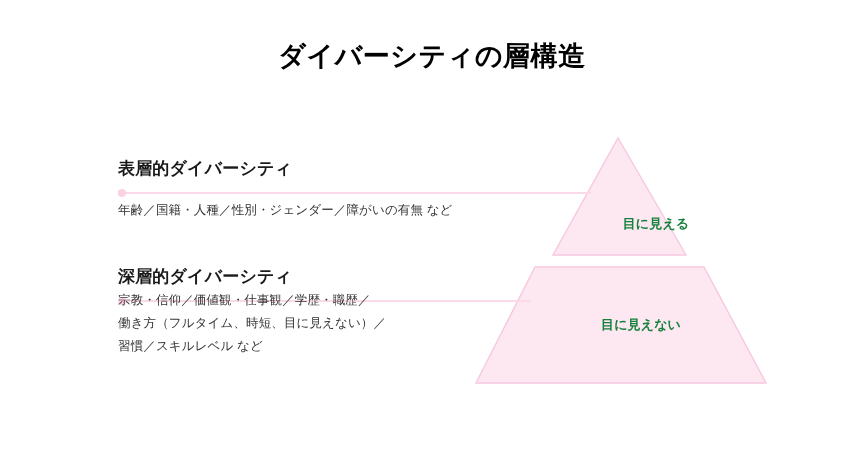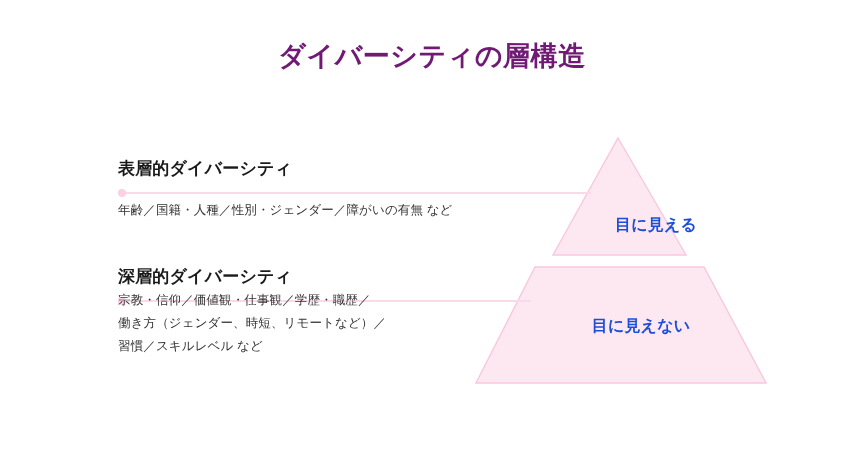--- a/index.html
+++ b/index.html
@@ -26,43 +26,43 @@
   
   .slide-title {
     position: absolute;
     left: 0;
     top: 40px;
     width: 864px;
     text-align: center;
     font-size: 27px;
     font-weight: bold;
     letter-spacing: 0.02em;
-    color: #701a75;
+    color: #000000;
     line-height: 1.2;
   }
 
   
   .pyramid {
     position: absolute;
     left: 455px;
     top: 125px;
     width: 330px;
     height: 275px;
   }
   .pyramid svg {
     display: block;
     width: 330px;
     height: 275px;
   }
 
   .pyramid-label {
     position: absolute;
-    font-size: 16px;
+    font-size: 13px;
     font-weight: bold;
-    color: #1d4ed8;
+    color: #15803d;
     white-space: nowrap;
     letter-spacing: 0.01em;
   }
   .pyramid-label.top {
     left: 131px;
     top: 90px;
     width: 140px;
     text-align: center;
   }
   .pyramid-label.bottom {
@@ -150,18 +150,18 @@
     <div class="section-heading">表層的ダイバーシティ</div>
     <div class="section-body">
       <div>年齢／国籍・人種／性別・ジェンダー／障がいの有無 など</div>
     </div>
   </div>
 
   <div class="section" id="section-deep">
     <div class="section-heading">深層的ダイバーシティ</div>
     <div class="section-body">
       <div>宗教・信仰／価値観・仕事観／学歴・職歴／</div>
-      <div>働き方（ジェンダー、時短、リモートなど）／</div>
+      <div>働き方（フルタイム、時短、目に見えない）／</div>
       <div>習慣／スキルレベル など</div>
     </div>
   </div>
 
 </div>
 
 </body></html>

